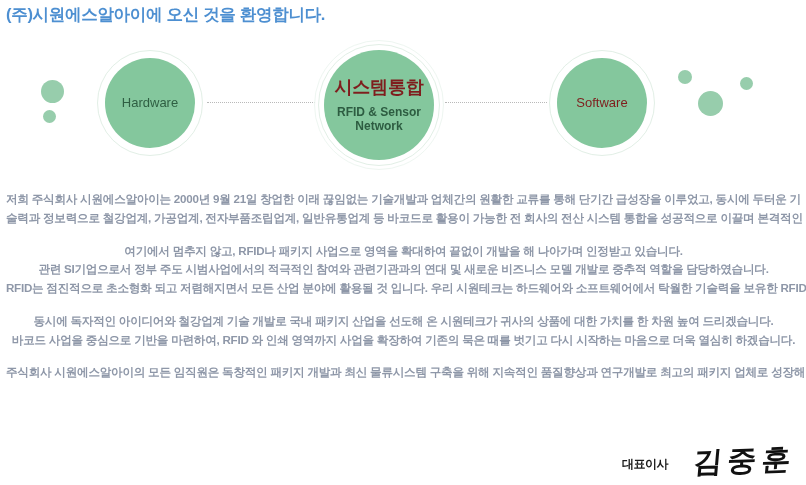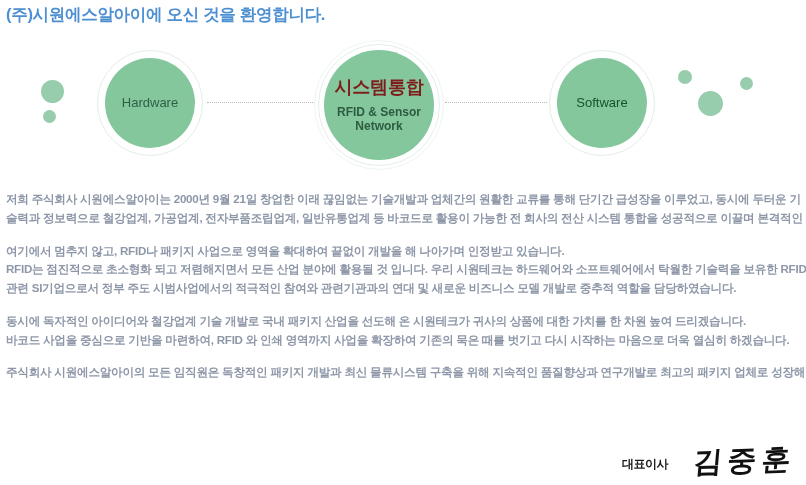--- a/index.html
+++ b/index.html
@@ -78,21 +78,21 @@
     font-size: 12px;
     color: #2d5c41;
     font-weight: bold;
     line-height: 1.18;
   }
 
   
   .ring-software { left: 549px; top: 6px;  width: 106px; height: 106px; }
   .node-software { left: 557px; top: 14px; width: 90px;  height: 90px;  }
   .node-software .node-label {
-    font-size: 13px; color: #14532d; font-weight: normal;
+    font-size: 13px; color: #7f1d1d; font-weight: normal;
   }
 
   
   .connector {
     position: absolute;
     height: 0;
     top: 58px;
     border-top: 1px dotted #b9b9b9;
   }
   .connector-left  { left: 207px; width: 108px; }
@@ -117,20 +117,21 @@
     top: 190px;
     width: 795px;
     color: #8e97a8;
     font-size: 11.6px;
     font-weight: bold;
     letter-spacing: -0.25px;
   }
   .para {
     margin: 0 0 14px 0;
     line-height: 1.62;
+    text-align: center;
   }
   .para:last-child { margin-bottom: 0; }
   .para .line { display: block; white-space: nowrap; }
 
   
   .signature {
     position: absolute;
     right: 12px;
     bottom: 8px;
     display: flex;
@@ -194,22 +195,22 @@
 
 <div class="body-copy">
 
   <p class="para">
     <span class="line">저희 주식회사 시원에스알아이는 2000년 9월 21일 창업한 이래 끊임없는 기술개발과 업체간의 원활한 교류를 통해 단기간 급성장을 이루었고, 동시에 두터운 기</span>
     <span class="line">술력과 정보력으로 철강업계, 가공업계, 전자부품조립업계, 일반유통업계 등 바코드로 활용이 가능한 전 회사의 전산 시스템 통합을 성공적으로 이끌며 본격적인</span>
   </p>
 
   <p class="para">
     <span class="line">여기에서 멈추지 않고, RFID나 패키지 사업으로 영역을 확대하여 끝없이 개발을 해 나아가며 인정받고 있습니다.</span>
+    <span class="line">관련 SI기업으로서 정부 주도 시범사업에서의 적극적인 참여와 관련기관과의 연대 및 새로운 비즈니스 모델 개발로 중추적 역할을 담당하였습니다.</span>
     <span class="line">RFID는 점진적으로 초소형화 되고 저렴해지면서 모든 산업 분야에 활용될 것 입니다. 우리 시원테크는 하드웨어와 소프트웨어에서 탁월한 기술력을 보유한 RFID</span>
-    <span class="line">관련 SI기업으로서 정부 주도 시범사업에서의 적극적인 참여와 관련기관과의 연대 및 새로운 비즈니스 모델 개발로 중추적 역할을 담당하였습니다.</span>
   </p>
 
   <p class="para">
     <span class="line">동시에 독자적인 아이디어와 철강업계 기술 개발로 국내 패키지 산업을 선도해 온 시원테크가 귀사의 상품에 대한 가치를 한 차원 높여 드리겠습니다.</span>
     <span class="line">바코드 사업을 중심으로 기반을 마련하여, RFID 와 인쇄 영역까지 사업을 확장하여 기존의 묵은 때를 벗기고 다시 시작하는 마음으로 더욱 열심히 하겠습니다.</span>
   </p>
 
   <p class="para">
     <span class="line">주식회사 시원에스알아이의 모든 임직원은 독창적인 패키지 개발과 최신 물류시스템 구축을 위해 지속적인 품질향상과 연구개발로 최고의 패키지 업체로 성장해</span>
   </p>

